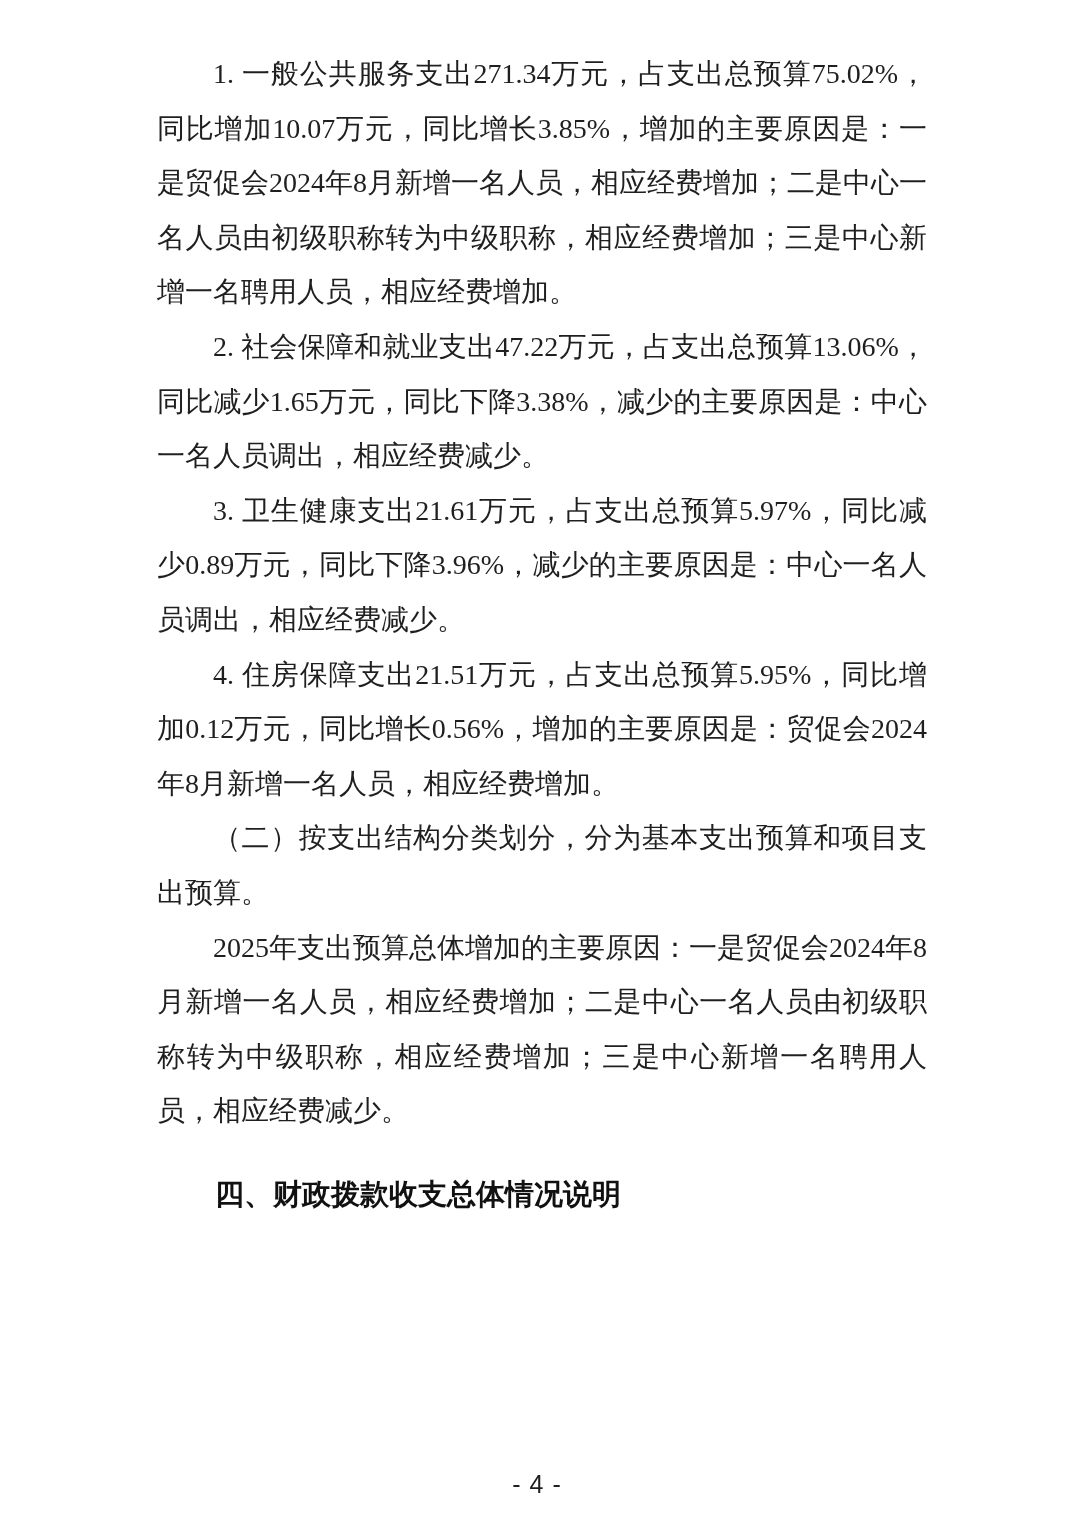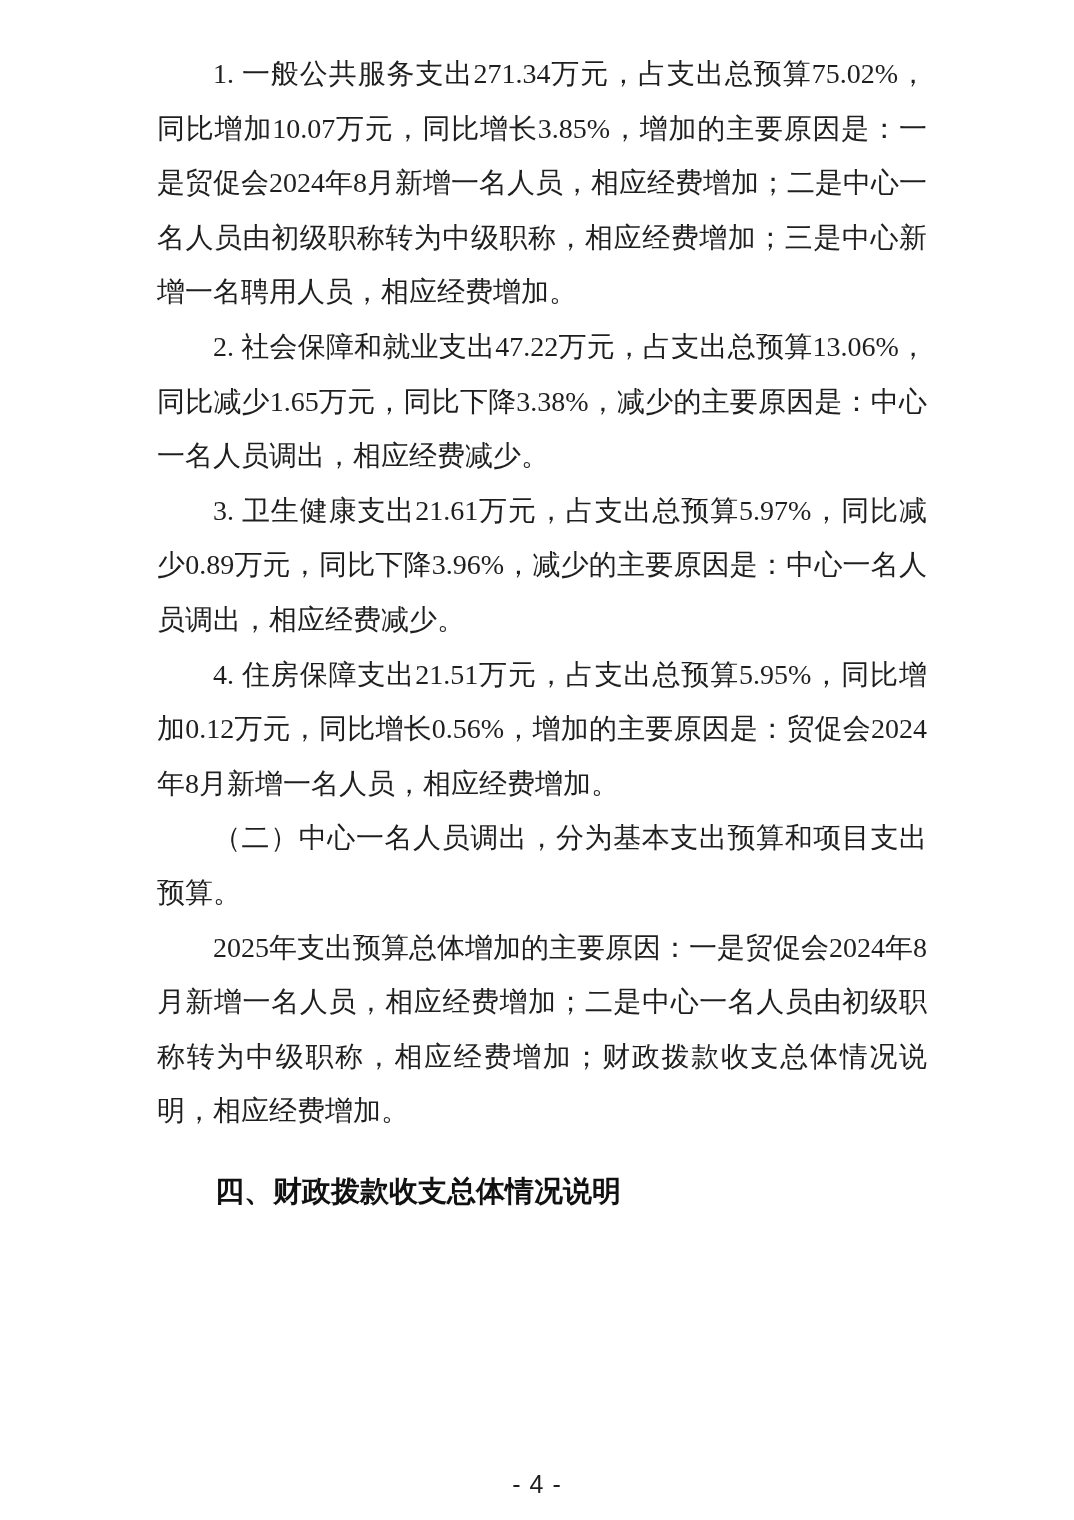--- a/index.html
+++ b/index.html
@@ -25,21 +25,21 @@
     font-size: 28px;
     line-height: 54.6px;
     text-align: justify;
     text-justify: inter-character;
   }
   .para {
     text-indent: 2em;
     margin: 0;
   }
   .section-heading {
-    font-family: Liberation Mono, monospace;
+    font-family: Liberation Sans, sans-serif;
     font-size: 29px;
     font-weight: 700;
     line-height: 54.6px;
     text-indent: 2em;
     text-align: left;
     margin-top: 28px;
     color: #111111;
   }
   .page-footer {
     position: absolute;
@@ -58,22 +58,22 @@
 </head>
 <body>
 
 <div class="page">
 
   <main class="body-text">
     <p class="para">1. 一般公共服务支出271.34万元，占支出总预算75.02%，同比增加10.07万元，同比增长3.85%，增加的主要原因是：一是贸促会2024年8月新增一名人员，相应经费增加；二是中心一名人员由初级职称转为中级职称，相应经费增加；三是中心新增一名聘用人员，相应经费增加。</p>
     <p class="para">2. 社会保障和就业支出47.22万元，占支出总预算13.06%，同比减少1.65万元，同比下降3.38%，减少的主要原因是：中心一名人员调出，相应经费减少。</p>
     <p class="para">3. 卫生健康支出21.61万元，占支出总预算5.97%，同比减少0.89万元，同比下降3.96%，减少的主要原因是：中心一名人员调出，相应经费减少。</p>
     <p class="para">4. 住房保障支出21.51万元，占支出总预算5.95%，同比增加0.12万元，同比增长0.56%，增加的主要原因是：贸促会2024年8月新增一名人员，相应经费增加。</p>
-    <p class="para">（二）中心一名人员调出，分为基本支出预算和项目支出预算。</p>
-    <p class="para">2025年支出预算总体增加的主要原因：一是贸促会2024年8月新增一名人员，相应经费增加；二是中心一名人员由初级职称转为中级职称，相应经费增加；财政拨款收支总体情况说明，相应经费增加。</p>
+    <p class="para">（二）按支出结构分类划分，分为基本支出预算和项目支出预算。</p>
+    <p class="para">2025年支出预算总体增加的主要原因：一是贸促会2024年8月新增一名人员，相应经费增加；二是中心一名人员由初级职称转为中级职称，相应经费增加；三是中心新增一名聘用人员，相应经费减少。</p>
 
     <h2 class="section-heading">四、财政拨款收支总体情况说明</h2>
   </main>
 
   <footer class="page-footer">
     <span class="page-number">- 4 -</span>
   </footer>
 
 </div>
 

